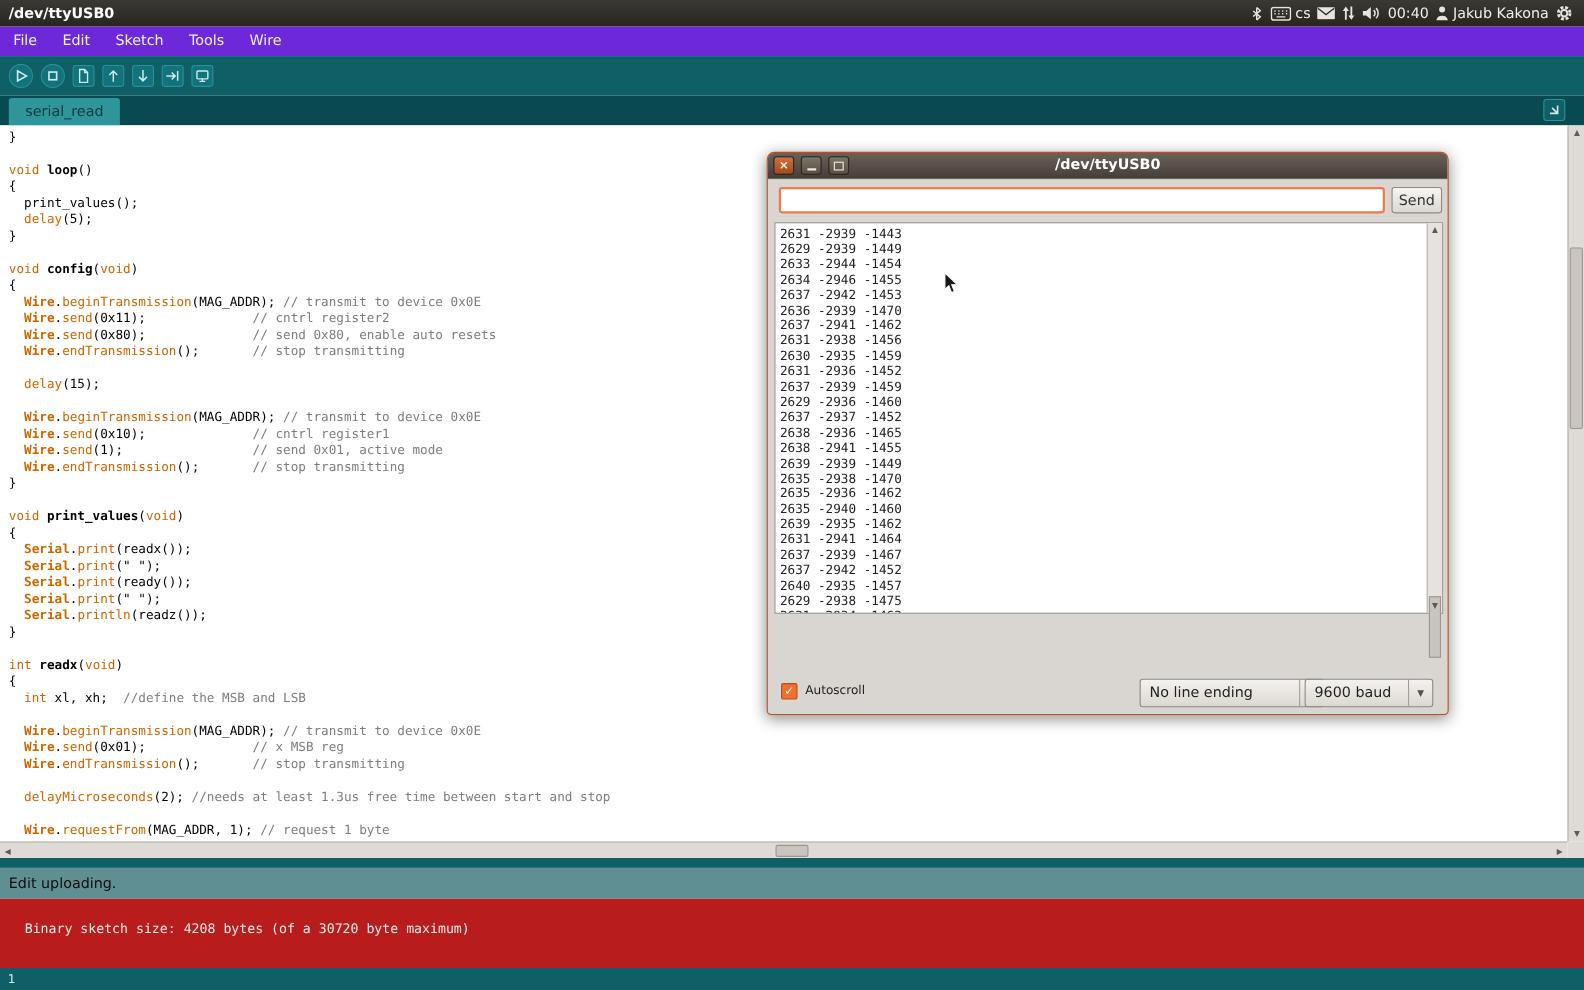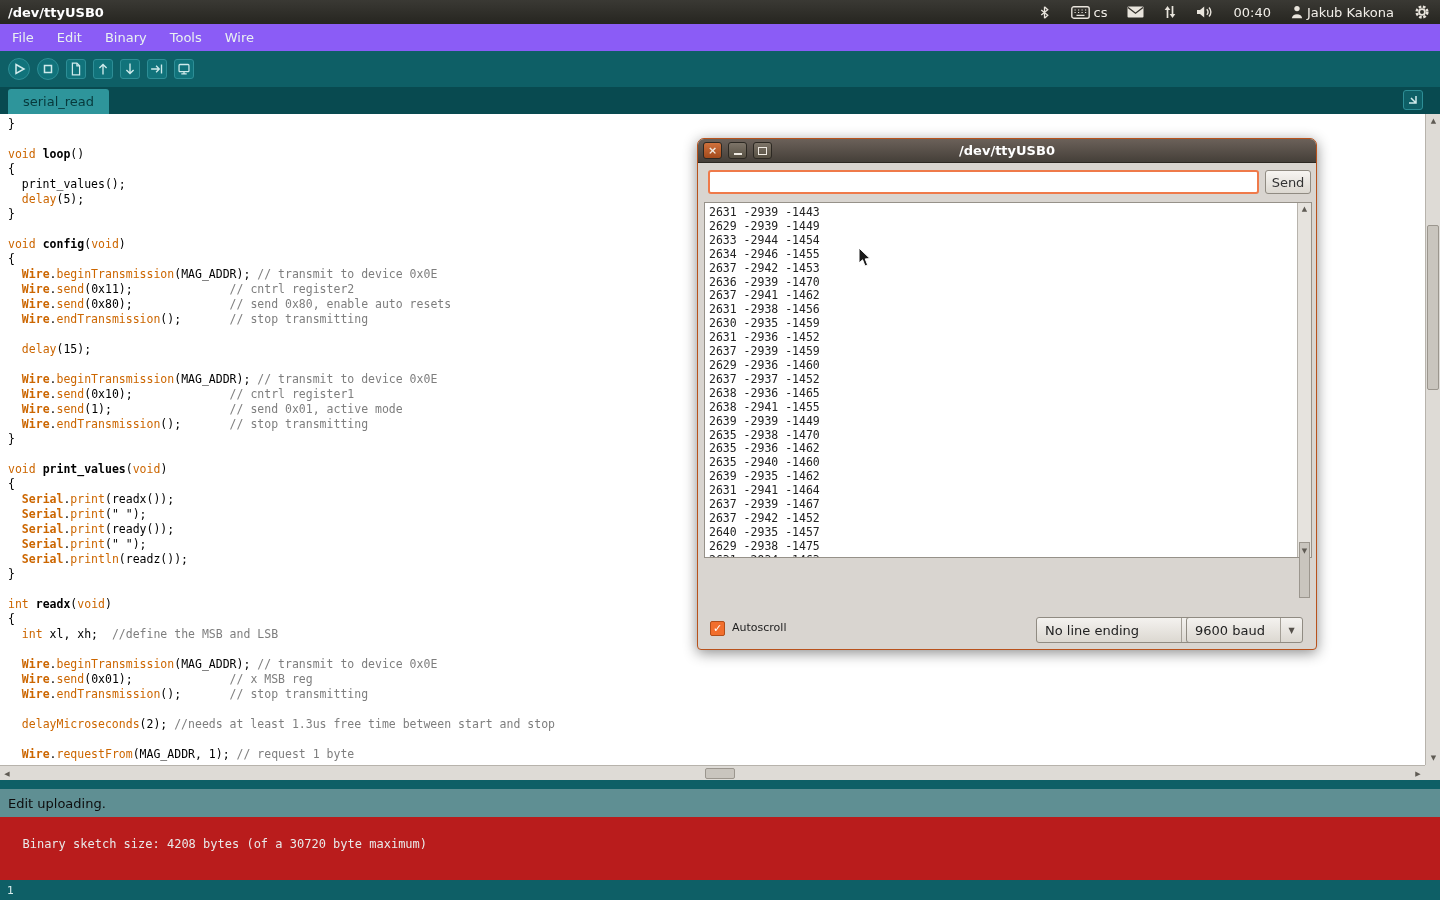--- a/index.html
+++ b/index.html
@@ -4,26 +4,26 @@
 <style>
   * { margin:0; padding:0; box-sizing:border-box; }
   html,body { width:1440px; height:900px; overflow:hidden; }
   body { position:relative; font-family:"DejaVu Sans",sans-serif; background:#fff; }
   svg { display:block; }
 
   
   .top-panel { position:absolute; left:0; top:0; width:1440px; height:24px;
     background:linear-gradient(#3a3934,#262520); color:#e8e4dc; display:flex; align-items:center; z-index:50; }
   .panel-title { font-weight:bold; font-size:13px; padding-left:8px; color:#ffffff; }
-  .panel-right { margin-left:auto; display:flex; align-items:center; gap:20px; padding-right:10px; font-size:13px; }
+  .panel-right { margin-left:auto; display:flex; align-items:center; gap:6px; padding-right:10px; font-size:13px; }
   .p-item { display:flex; align-items:center; gap:4px; }
   .p-text { color:#f2efe9; }
 
   
-  .menu-bar { position:absolute; left:0; top:24px; width:1440px; height:27px; background:#8b5cf6;
+  .menu-bar { position:absolute; left:0; top:24px; width:1440px; height:27px; background:#6d28d9;
     display:flex; align-items:center; gap:23px; padding-left:12px; color:#e9f1f1; font-size:13px; }
   .menu-item { cursor:default; }
 
   .toolbar { position:absolute; left:0; top:51px; width:1440px; height:36px; background:#0e5f66;
     display:flex; align-items:center; gap:7px; padding-left:8px; }
   .tb-btn { background:#11737b; border:1px solid #2d8e96; display:flex; align-items:center; justify-content:center; }
   .tb-round { width:22px; height:22px; border-radius:50%; }
   .tb-square { width:20px; height:20px; border-radius:3px; }
 
   .tab-strip { position:absolute; left:0; top:87px; width:1440px; height:27px; background:#084a50;padding-left:24px; }
@@ -153,21 +153,21 @@
           <circle cx="8" cy="8" r="5.3" fill="none" stroke="#e8e4dc" stroke-width="2.6" stroke-dasharray="2.6 1.6"></circle>
           <circle cx="8" cy="8" r="2.9" fill="none" stroke="#e8e4dc" stroke-width="1.8"></circle>
         </svg>
     </span>
   </div>
 </div>
 
 <div class="menu-bar">
   <span class="menu-item">File</span>
   <span class="menu-item">Edit</span>
-  <span class="menu-item">Binary</span>
+  <span class="menu-item">Sketch</span>
   <span class="menu-item">Tools</span>
   <span class="menu-item">Wire</span>
 </div>
 
 <div class="toolbar">
   <div class="tb-btn tb-round">
     <svg width="20" height="20" viewBox="0 0 20 20">
         <path d="M7 5.5 L15 10 L7 14.5 Z" fill="none" stroke="#cfeaeb" stroke-width="1.5"></path>
       </svg>
   </div>

